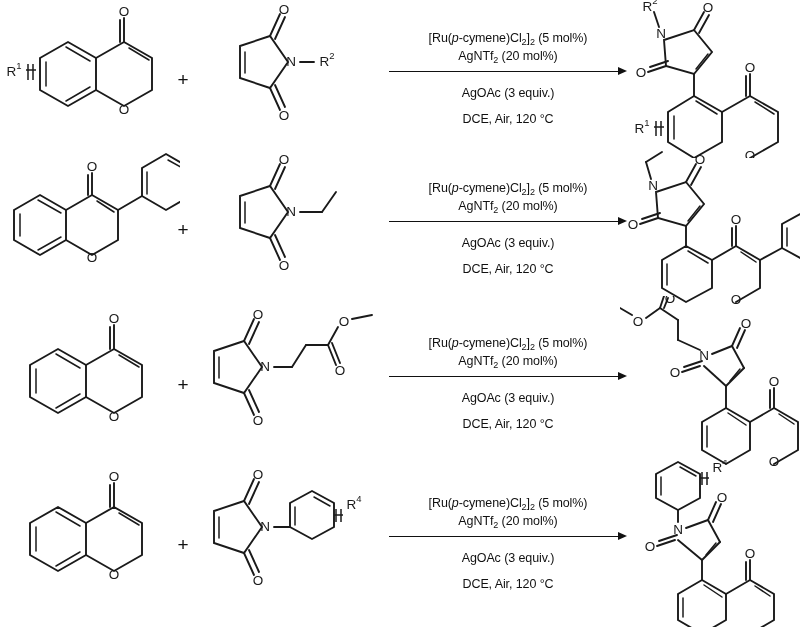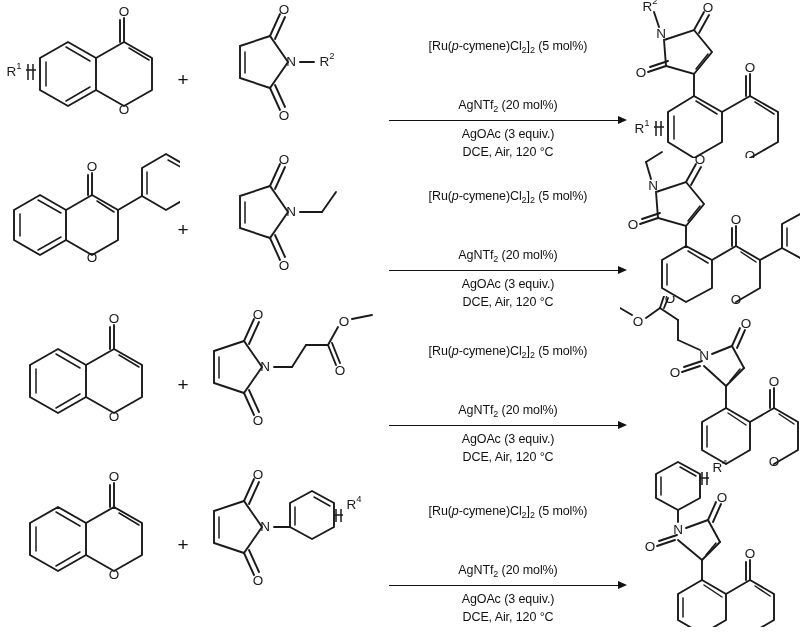--- a/index.html
+++ b/index.html
@@ -39,22 +39,22 @@
     width:244px;
     text-align:center;
   }
   .cond-line{
     font-size:12.5px;
     line-height:17px;
     white-space:nowrap;
     color:#111;
     letter-spacing:-0.1px;
   }
-  .cond-above{padding-bottom:1px;margin-top:41px;}
-  .cond-below{padding-top:1px;}
+  .cond-above{padding-bottom:1px;}
+  .cond-below{padding-top:1px;margin-top:8px;}
   .arrow-wrap{
     position:relative;
     height:10px;
     width:238px;
     margin:0 auto;
   }
   .arrow-line{
     position:absolute;left:0;top:5px;
     width:232px;height:1.2px;background:#111;
   }

